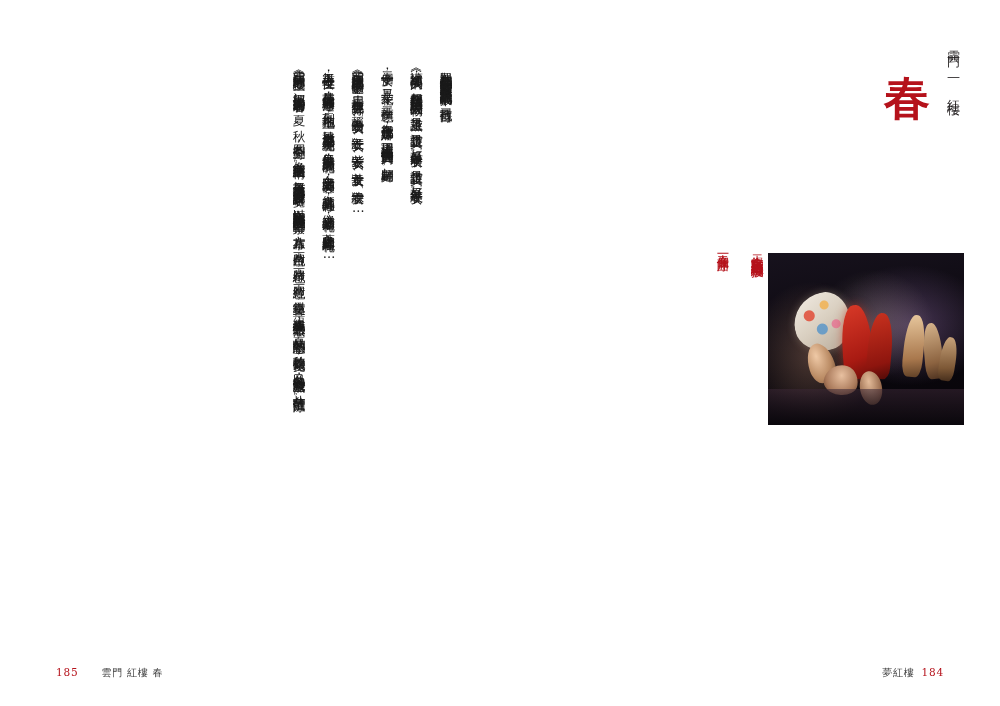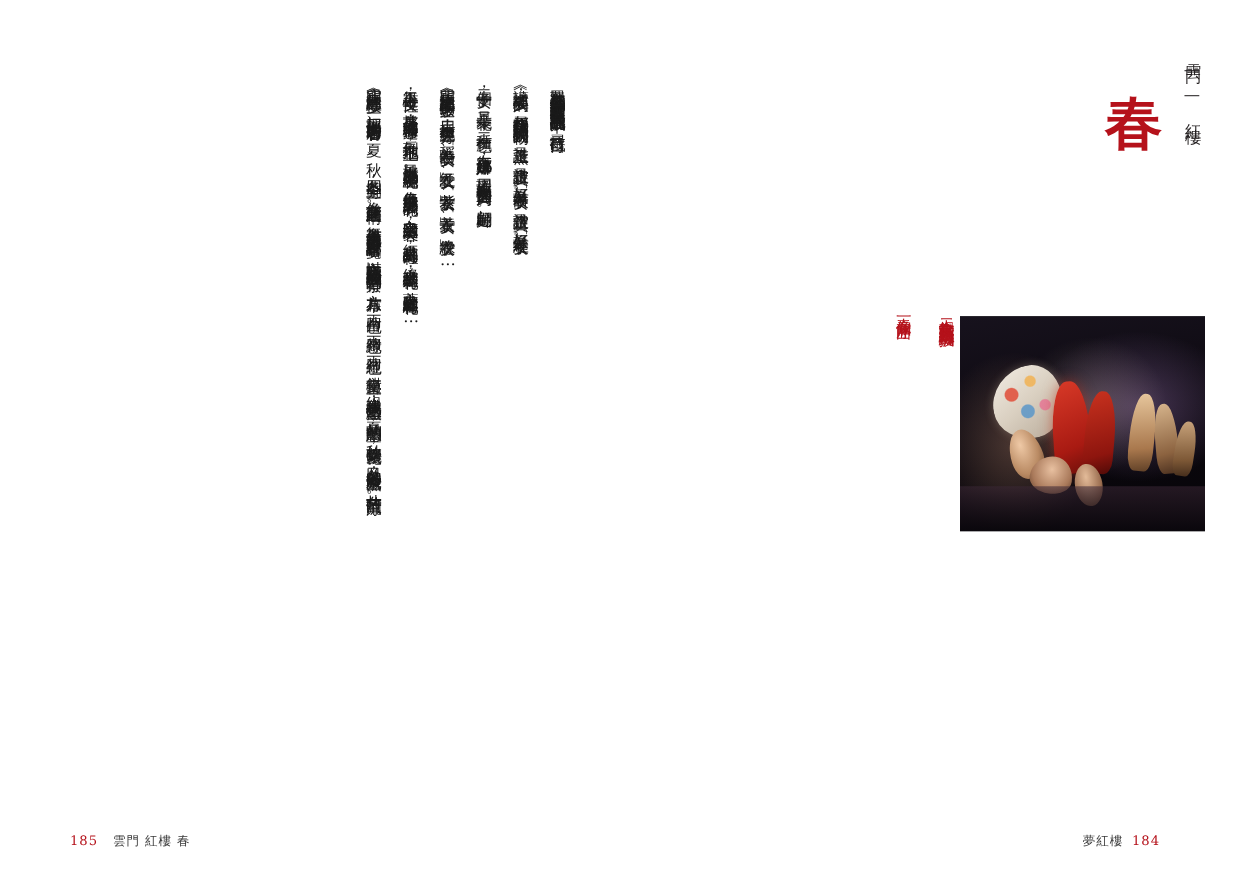--- a/index.html
+++ b/index.html
@@ -213,23 +213,23 @@
   
   .footer {
     position: absolute;
     bottom: 26px;
     font-size: 10px;
     color: #3a3a3a;
     letter-spacing: 0.08em;
     white-space: nowrap;
   }
   #footer-left { left: 56px; }
-  #footer-left .folio { color: #b5121b; margin-right: 12px; font-size: 10.5px; }
+  #footer-left .folio { color: #b5121b; margin-right: 23px; font-size: 10.5px; }
   #footer-center { left: 50%; transform: translateX(-50%); color: #444; }
-  #footer-right { right: 72px; }
+  #footer-right { right: 56px; }
   #footer-right .folio { color: #b5121b; margin-left: 7px; font-size: 10.5px; }
 </style>
 </head>
 <body>
 
 <div id="spread">
 
   <div id="left-page">
 
     <div id="body-columns">

